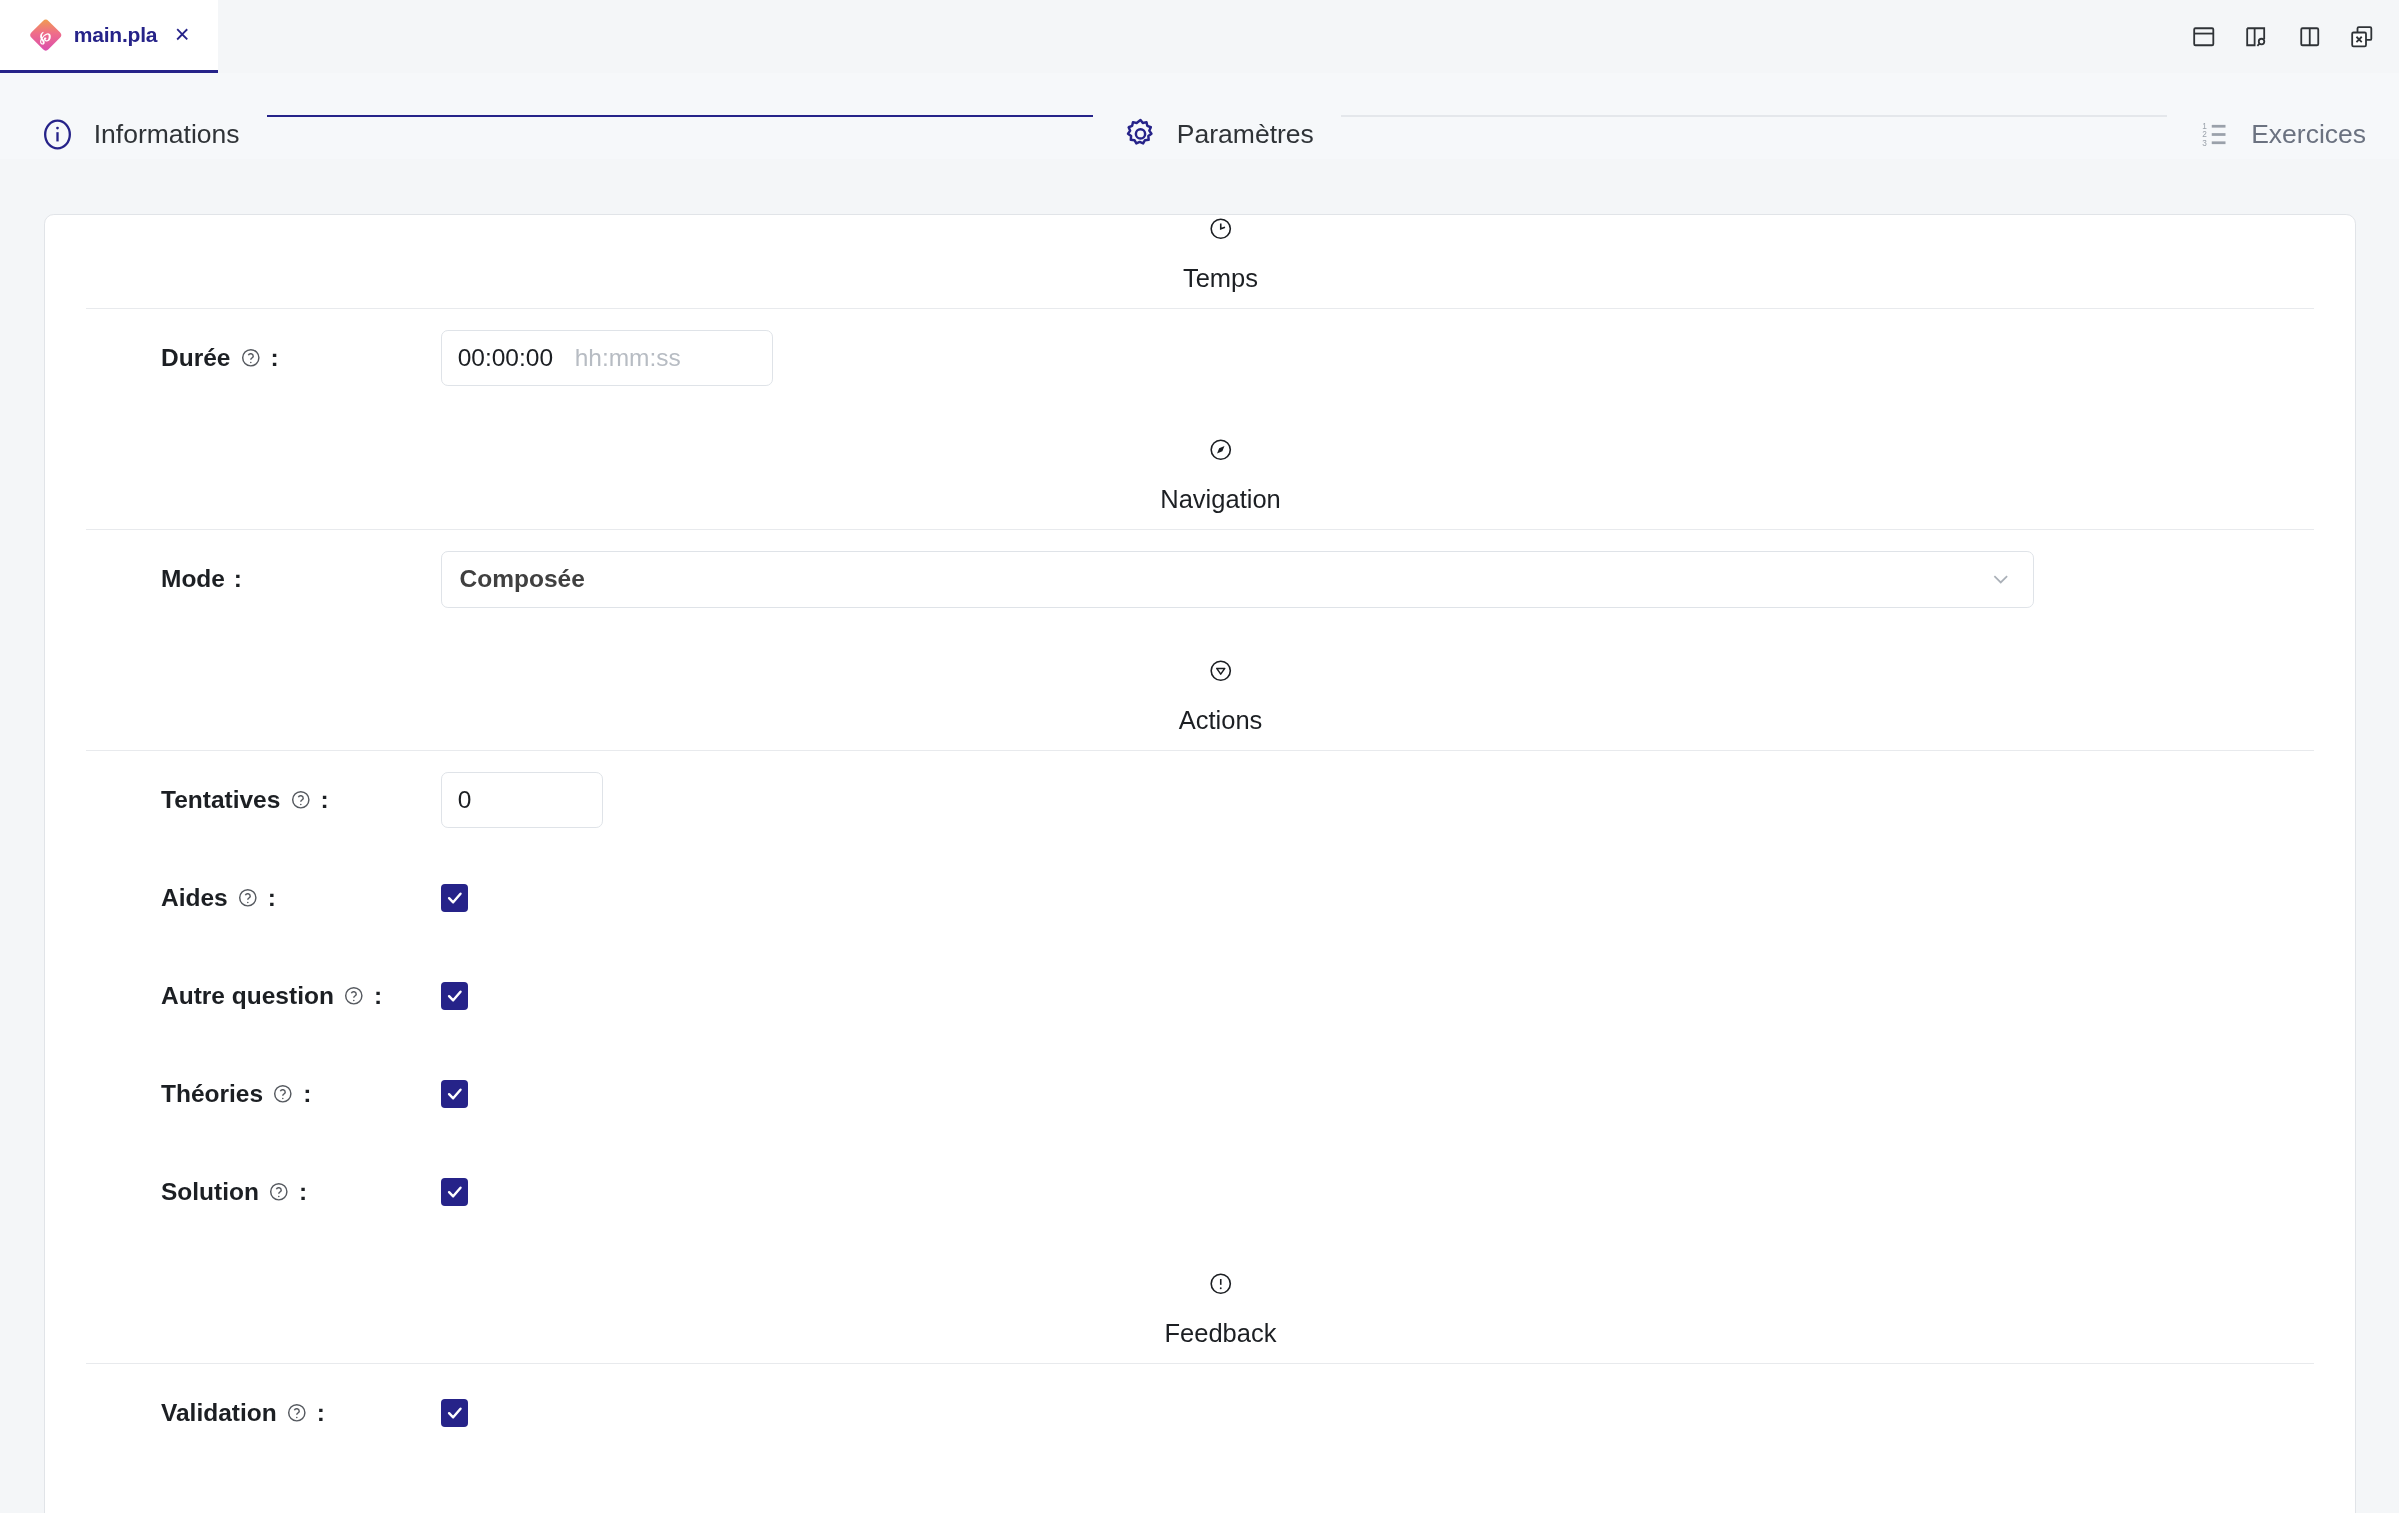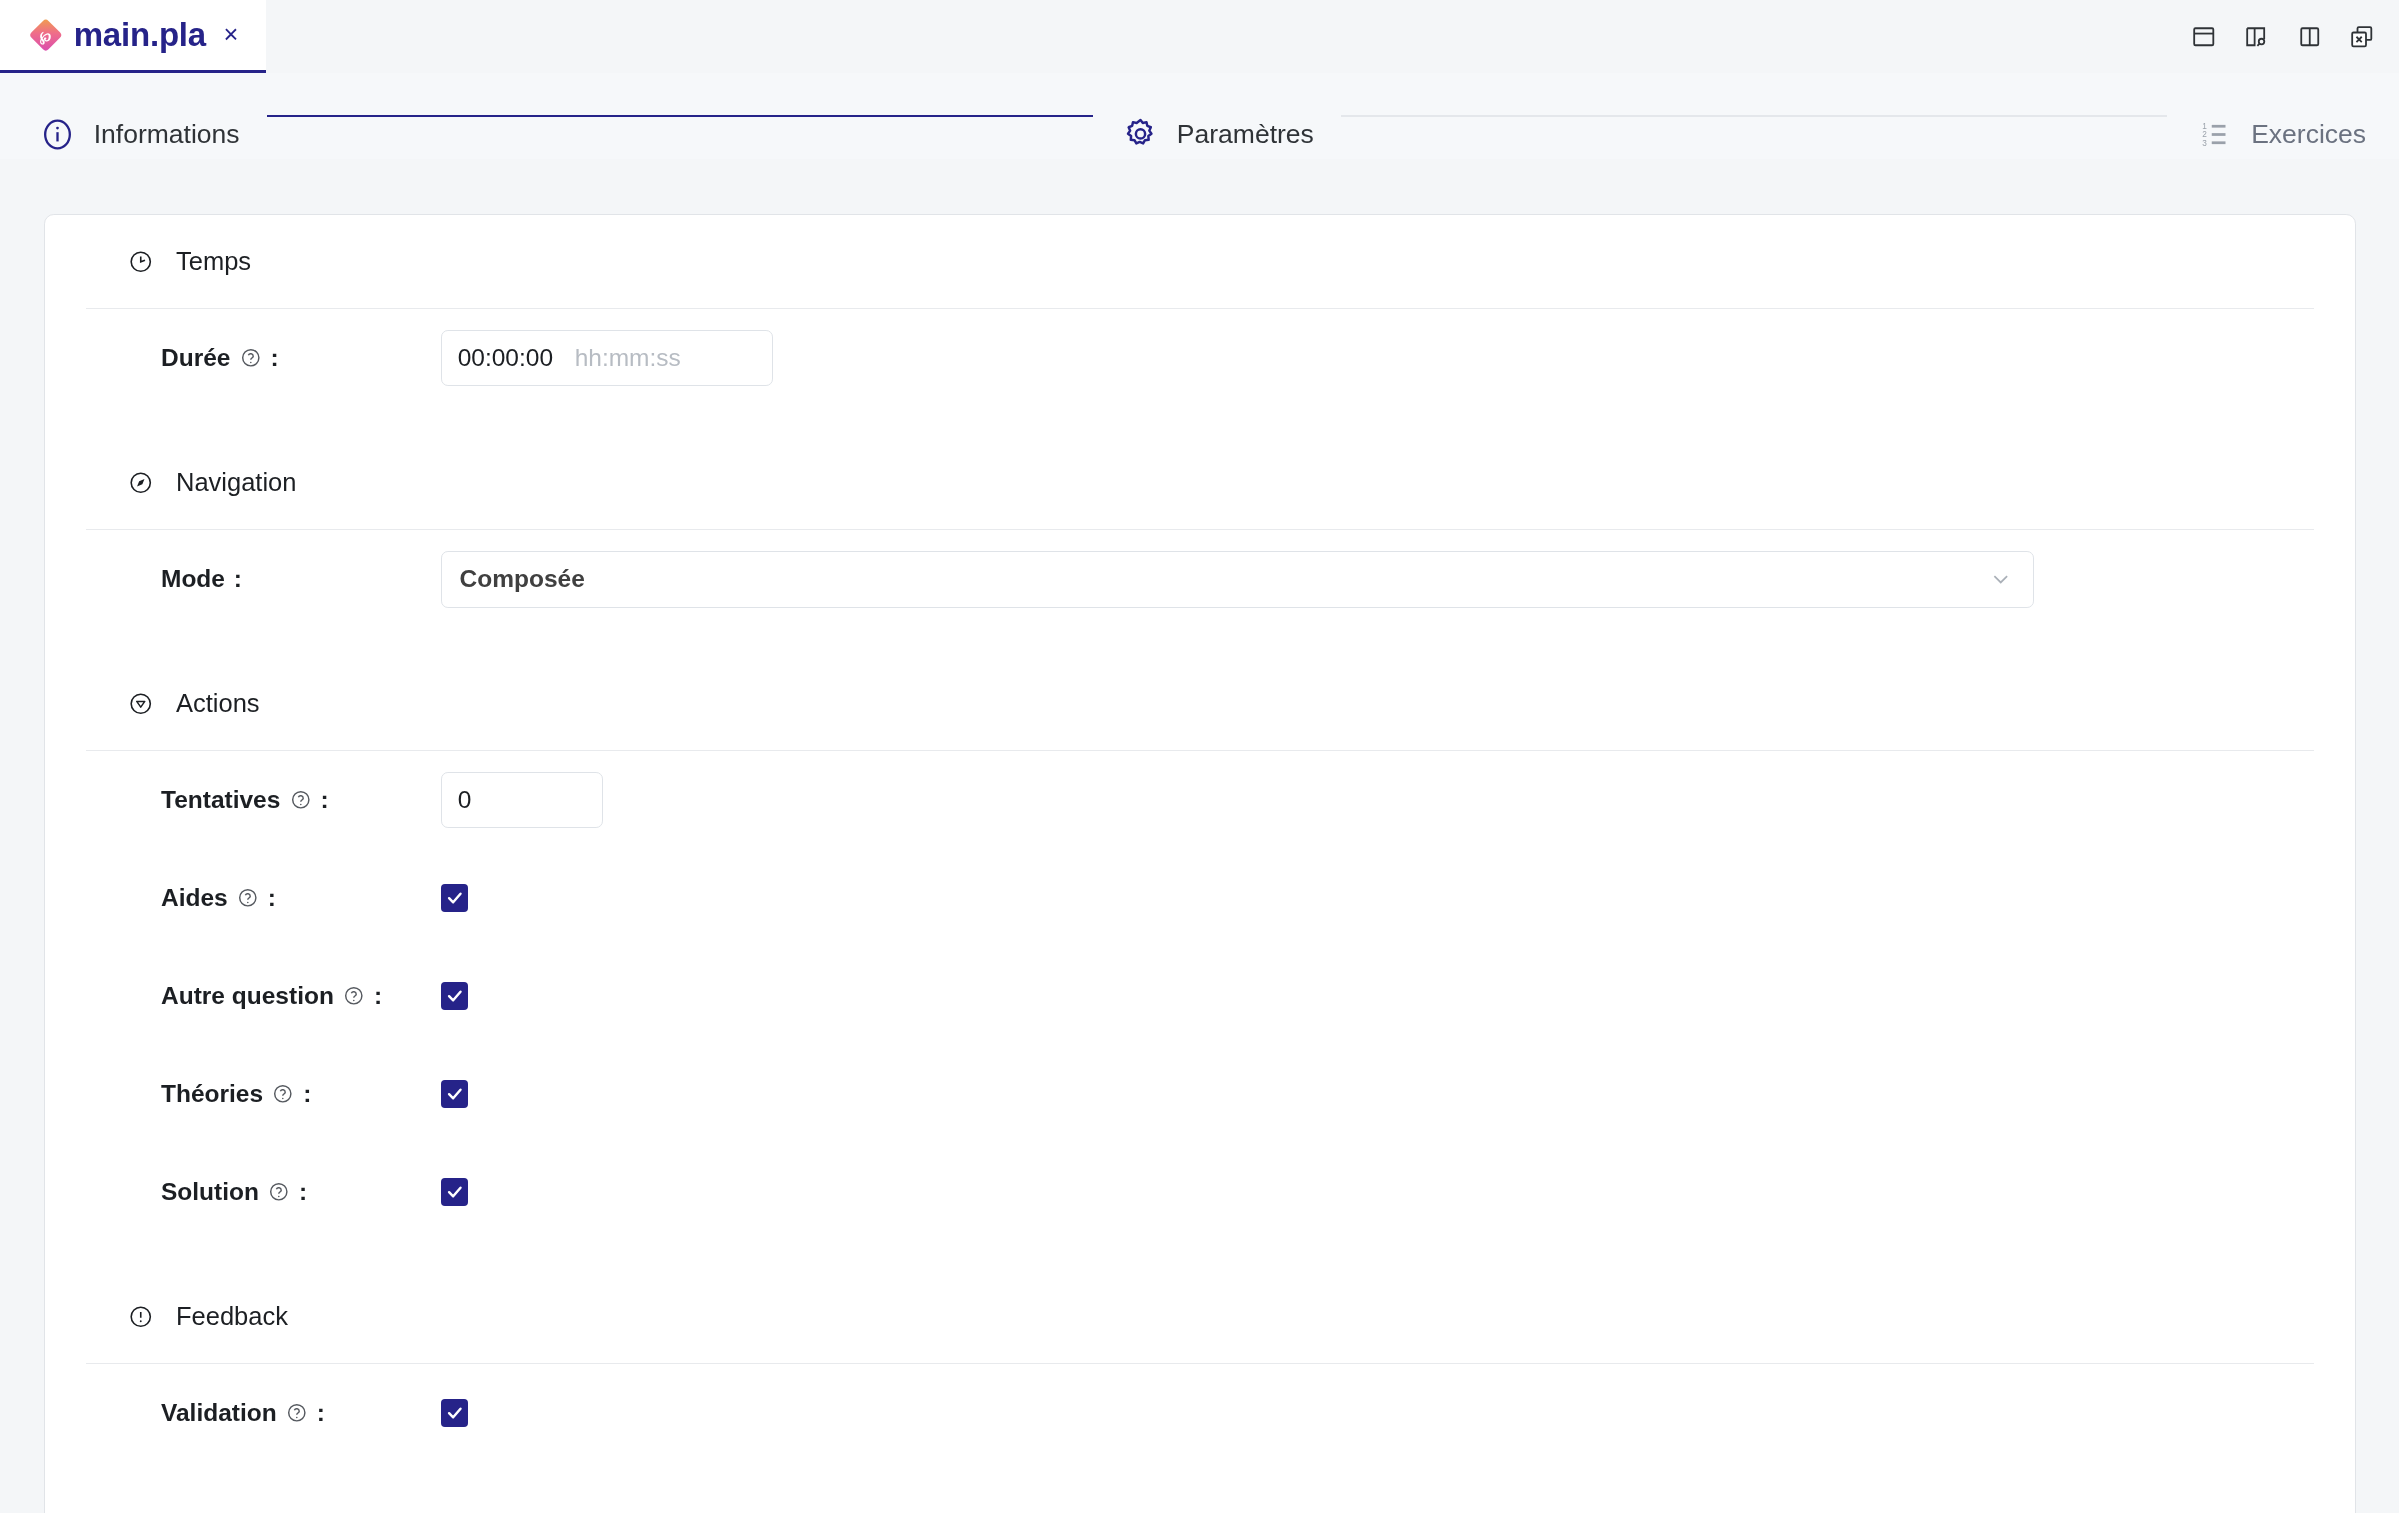--- a/index.html
+++ b/index.html
@@ -47,21 +47,21 @@
     position: absolute;
     left: 0; top: 0;
     width: 29px; height: 29px;
     display: flex; align-items: center; justify-content: center;
     color: #ffffff;
     font-size: 13.7px;
     font-weight: bold;
     font-family: "Liberation Serif", serif;
   }
   .tab-title {
-    font-size: 33px;
+    font-size: 21px;
     font-weight: bold;
     color: #262389;
     white-space: nowrap;
     letter-spacing: -0.2px;
   }
   .tab-close {
     color: #262389;
     font-size: 25.5px;
     line-height: 1;
     font-weight: 300;
@@ -130,20 +130,21 @@
   }
 
   .section-head {
     display: flex;
     align-items: center;
     gap: 21.6px;
     height: 94px;
     padding-left: 41px;
     border-bottom: 1px solid #e8eaed;
     margin: 0 41px;
+    flex-direction: column;
   }
   .section-head .sec-icon {
     width: 27.4px; height: 27.4px;
     display: flex; align-items: center; justify-content: center;
     color: #1c1f23;
   }
   .section-head .sec-title {
     font-size: 25.5px;
     color: #1c1f23;
   }

